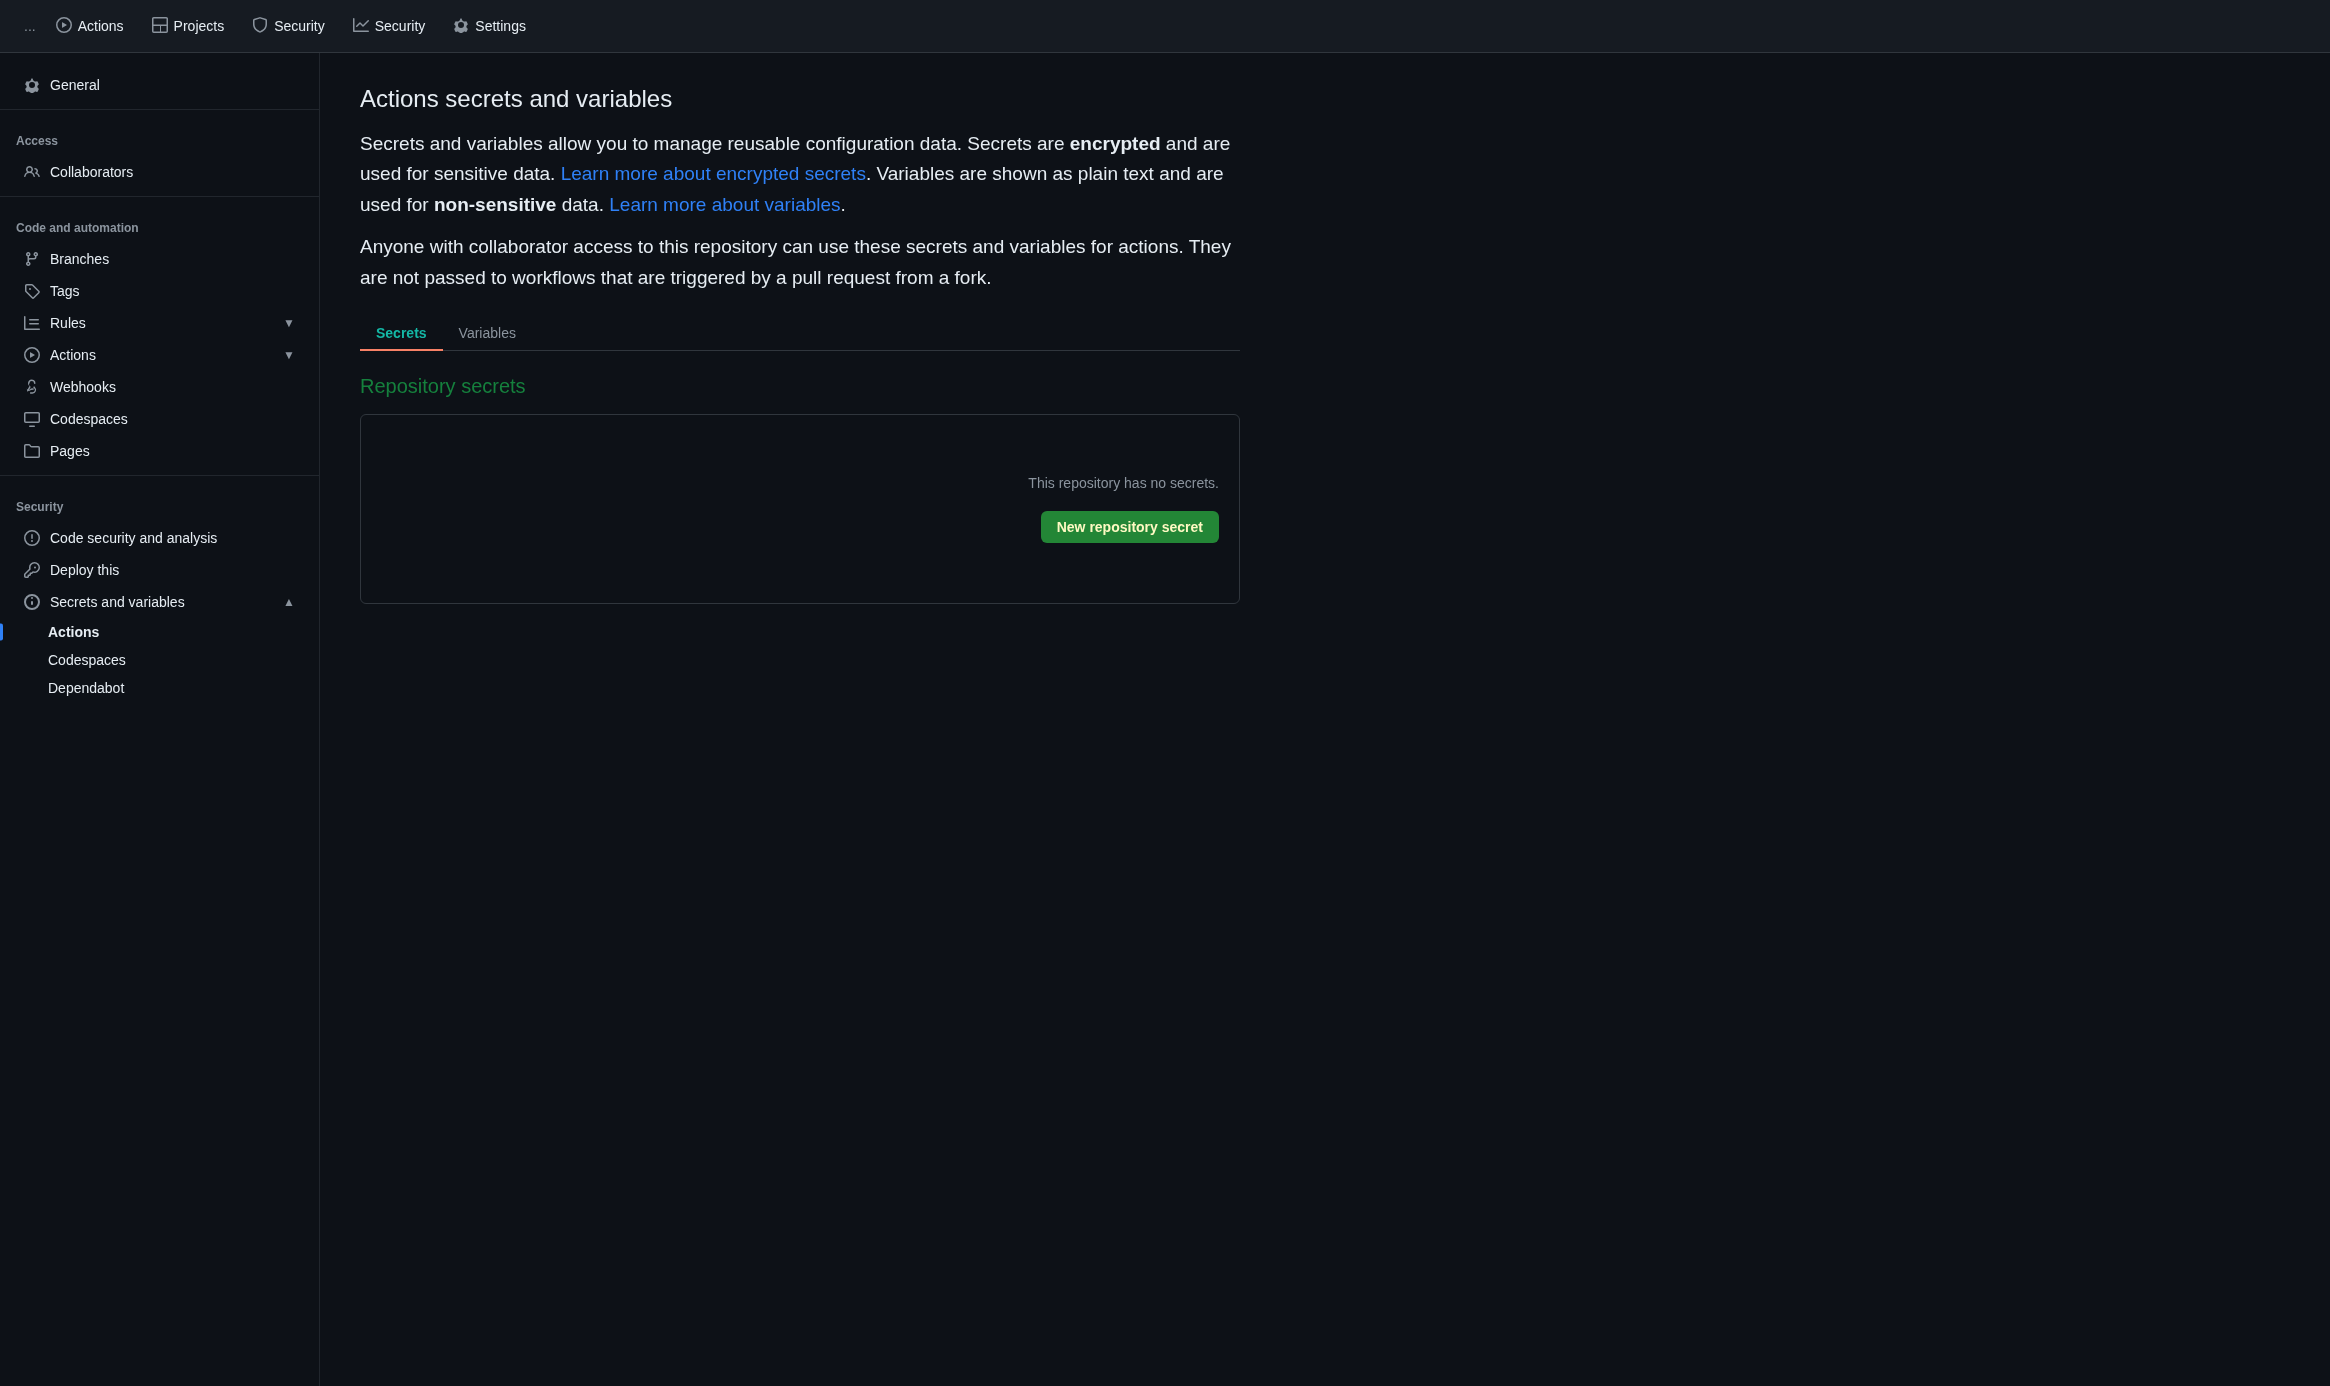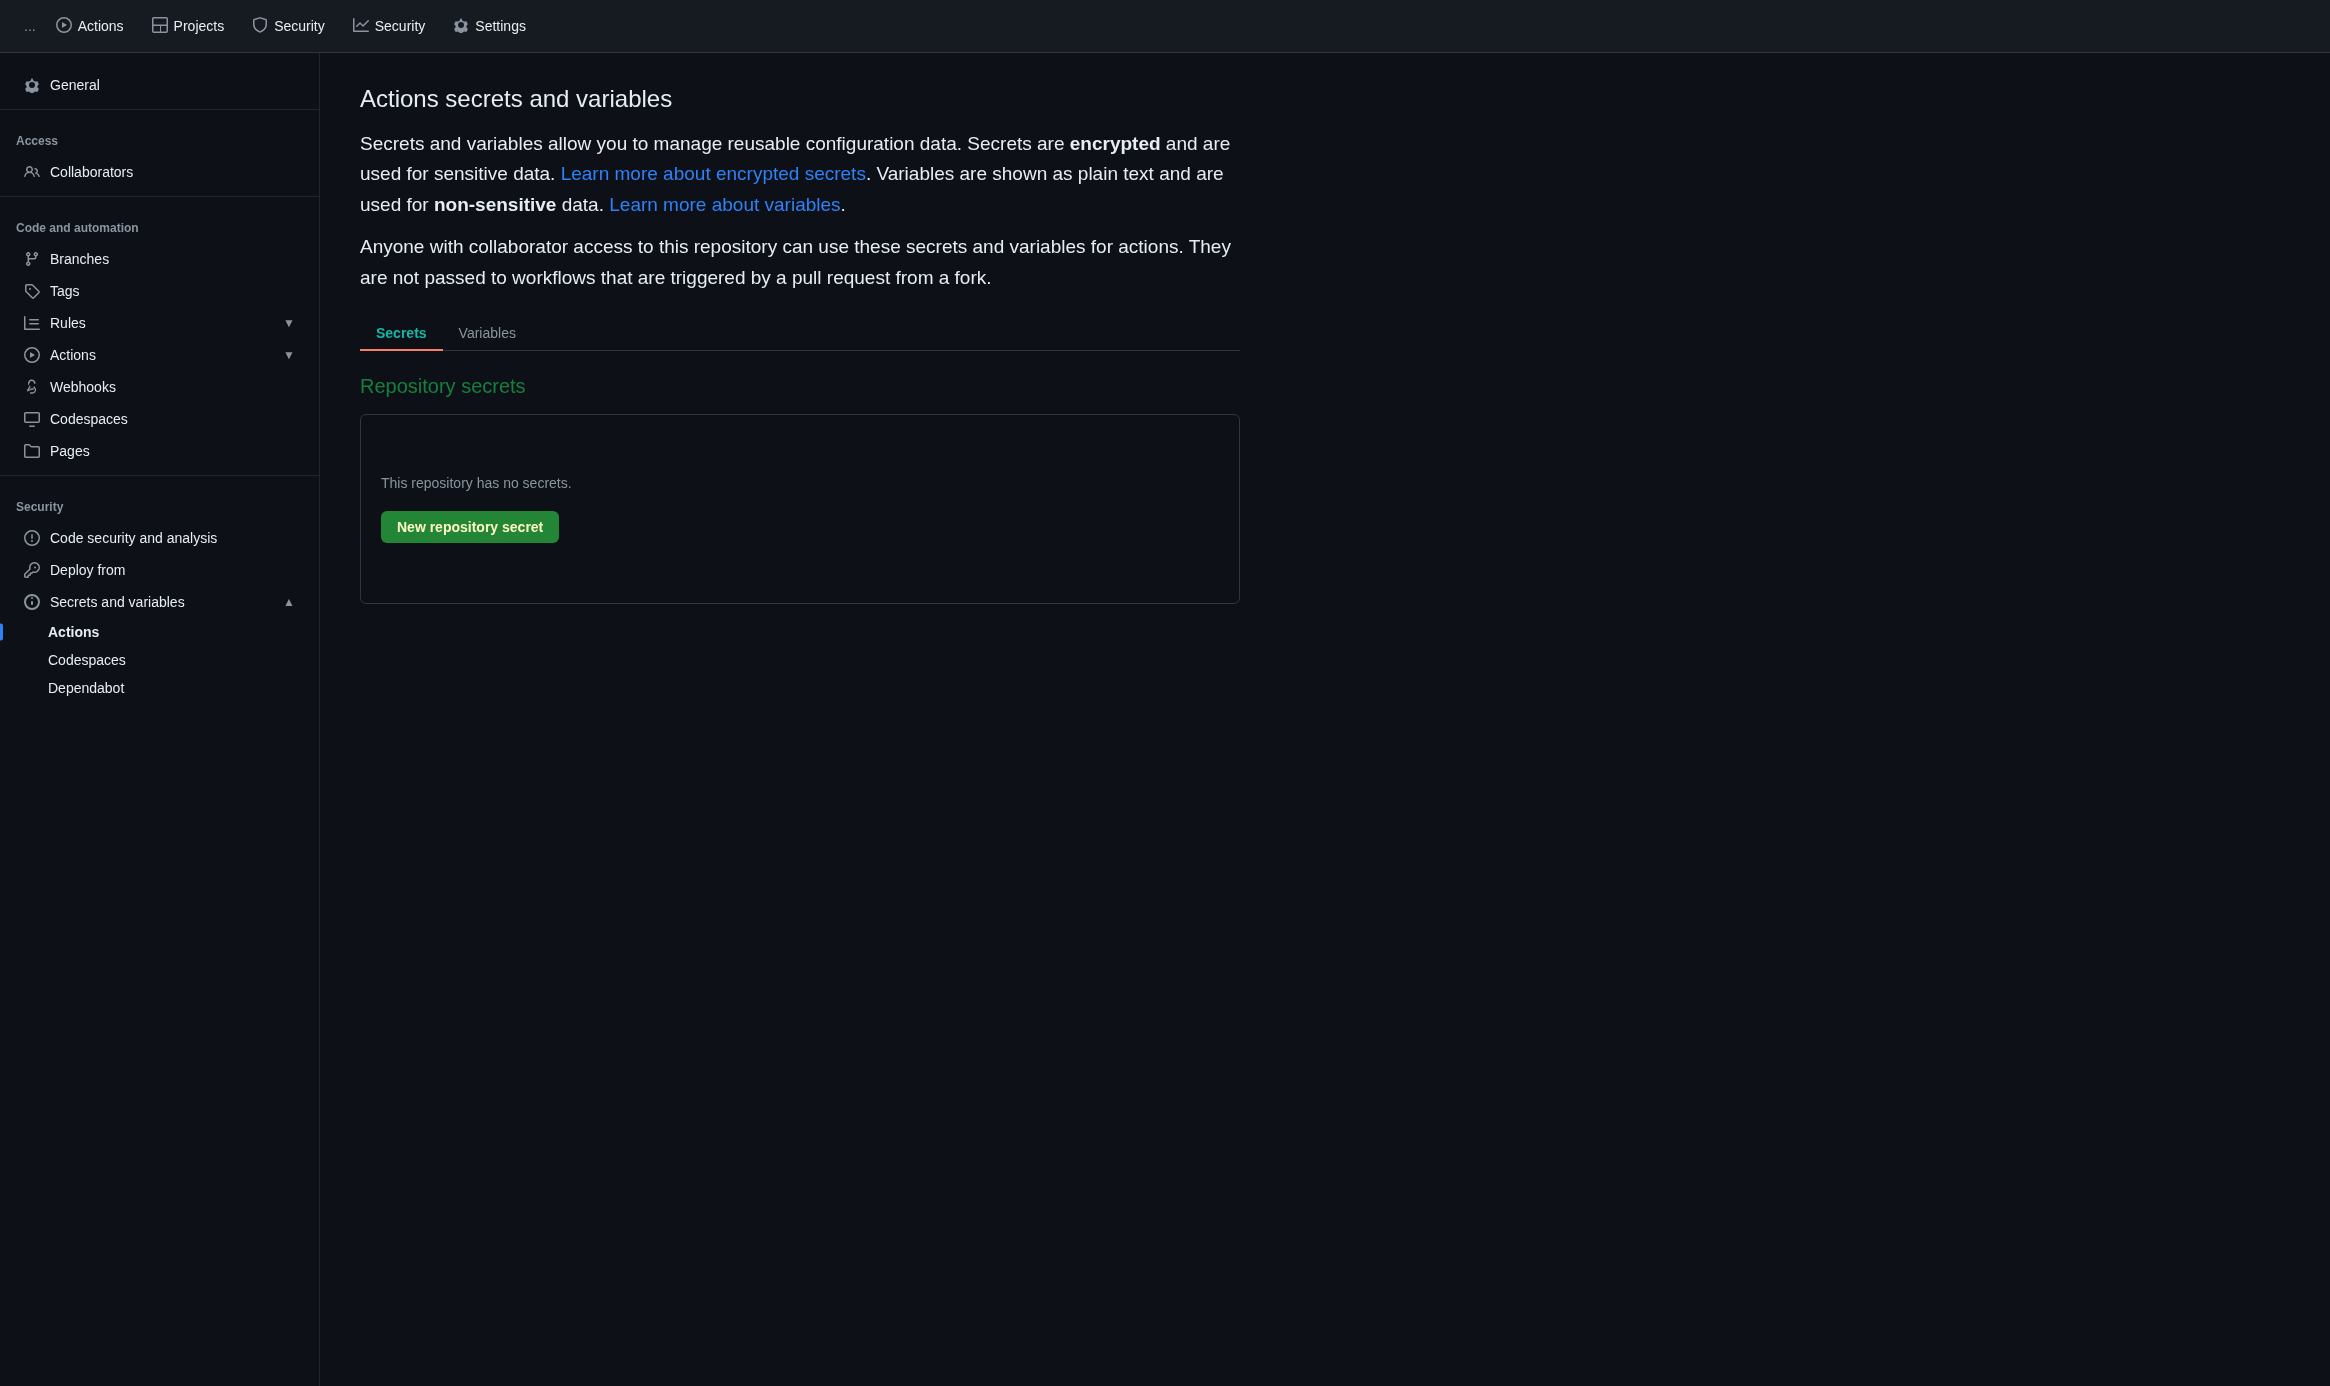--- a/index.html
+++ b/index.html
@@ -155,21 +155,21 @@
       margin-bottom: 16px;
     }
 
     
     .empty-box {
       border: 1px solid #30363d;
       border-radius: 6px;
       padding: 60px 20px;
       display: flex;
       flex-direction: column;
-      align-items: flex-start;
+      align-items: flex-end;
       justify-content: center;
       gap: 20px;
     }
     .empty-box-text {
       color: #8b949e;
       font-size: 14px;
     }
     .btn-green {
       background: #238636;
       color: #fef9c3;
@@ -327,21 +327,21 @@
       <svg class="icon-svg sidebar-icon" viewBox="0 0 16 16">
           <path fill-rule="evenodd" d="M8 1.5a6.5 6.5 0 100 13 6.5 6.5 0 000-13zM0 8a8 8 0 1116 0A8 8 0 010 8zm9 3a1 1 0 11-2 0 1 1 0 012 0zm-.25-6.25a.75.75 0 00-1.5 0v3.5a.75.75 0 001.5 0v-3.5z"></path>
         </svg>
       <span>Code security and analysis</span>
     </div>
 
     <div class="sidebar-item">
       <svg class="icon-svg sidebar-icon" viewBox="0 0 16 16">
           <path fill-rule="evenodd" d="M6.5 5.5a4 4 0 112.731 3.795.75.75 0 00-.768.18L7.44 10.5H6.25a.75.75 0 00-.75.75v1.19l-.06.06H4.25a.75.75 0 00-.75.75v1.19l-.06.06H1.75a.25.25 0 01-.25-.25v-1.69l5.024-5.023a.75.75 0 00.181-.768A3.995 3.995 0 016.5 5.5zm4-5.5a5.5 5.5 0 00-5.348 6.788L.22 11.72a.75.75 0 00-.22.53v2c0 .966.784 1.75 1.75 1.75h2a.75.75 0 00.53-.22l.5-.5a.75.75 0 00.22-.53V14h.75a.75.75 0 00.53-.22l.5-.5a.75.75 0 00.22-.53V12h.75a.75.75 0 00.53-.22l.93-.93A5.5 5.5 0 1010.5 0zm.5 4.5a1 1 0 100 2 1 1 0 000-2z"></path>
         </svg>
-      <span>Deploy from</span>
+      <span>Deploy this</span>
     </div>
 
     <div class="sidebar-item">
       <svg class="icon-svg sidebar-icon" viewBox="0 0 16 16">
           <path fill-rule="evenodd" d="M8 0a8 8 0 100 16A8 8 0 008 0zM2 8a6 6 0 1112 0A6 6 0 012 8zm5-4a1 1 0 011-1h.01a1 1 0 010 2H8a1 1 0 01-1-1zm0 4a1 1 0 112 0v2a1 1 0 11-2 0V8z"></path>
         </svg>
       <span>Secrets and variables</span>
       <span class="sidebar-chevron">▲</span>
     </div>
 

